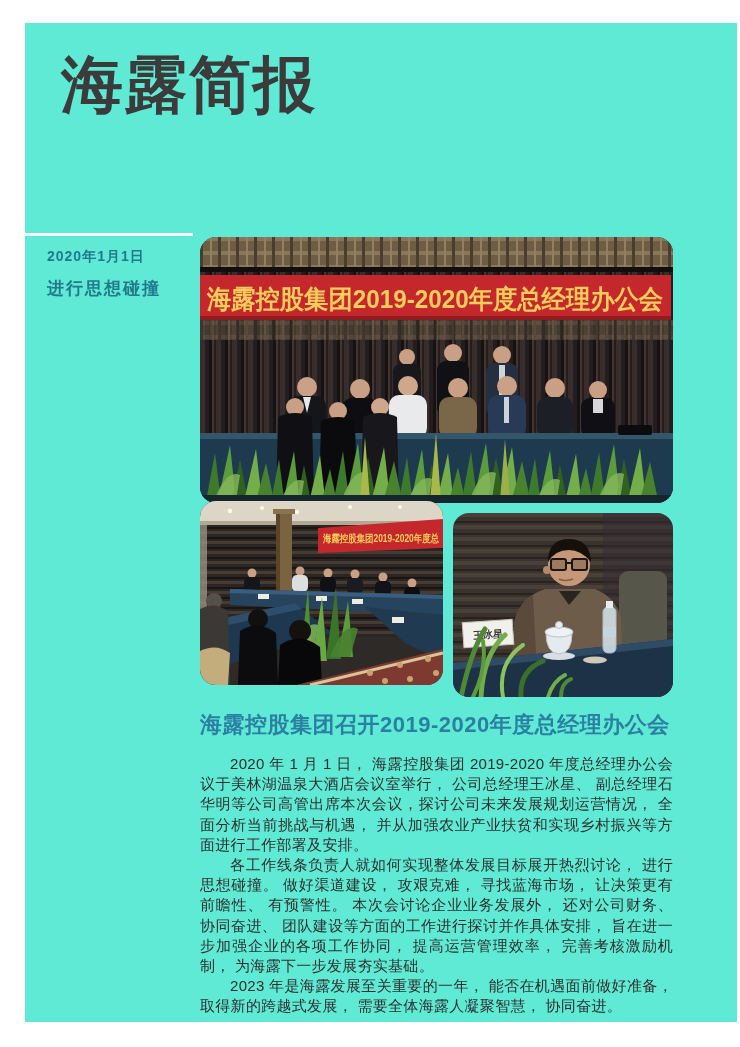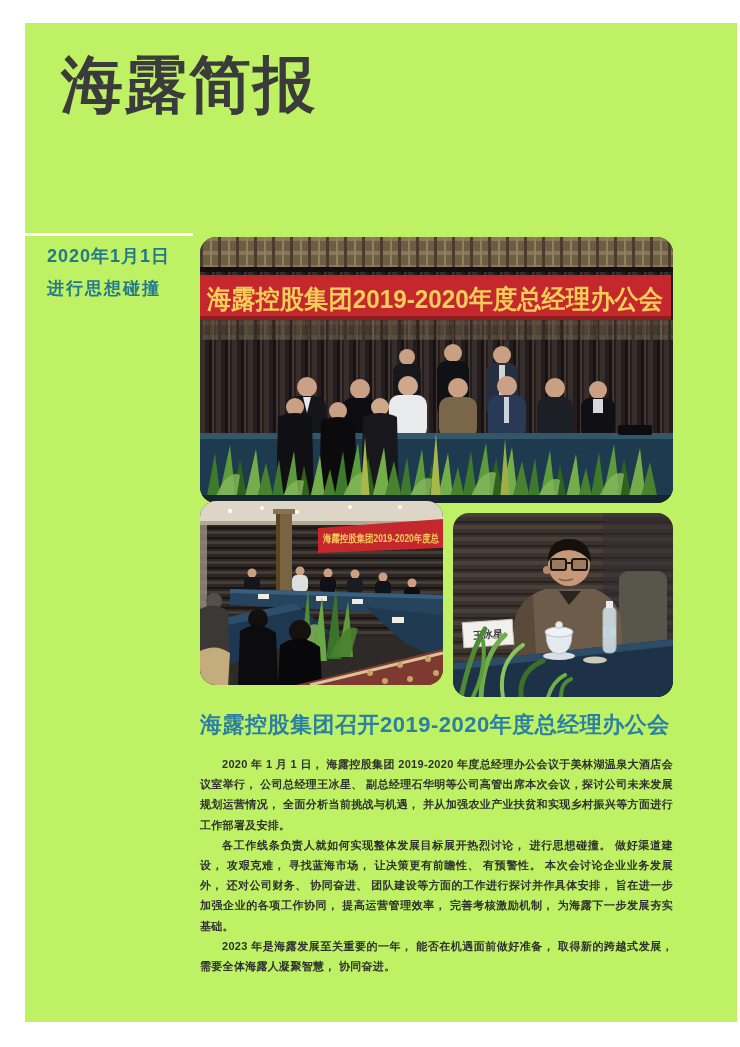--- a/index.html
+++ b/index.html
@@ -3,58 +3,58 @@
 <meta charset="utf-8">
 <style>
   html,body{margin:0;padding:0;}
   body{
     width:740px;height:1047px;position:relative;background:#ffffff;
     font-family:"Liberation Sans","DejaVu Sans",sans-serif;
     overflow:hidden;
   }
   .page{
     position:absolute;left:25px;top:23px;width:712px;height:999px;
-    background:#bef264;
+    background:#5eead4;
   }
   .masthead-title{
     position:absolute;left:36px;top:31px;
     font-size:62px;line-height:62px;font-weight:900;color:#3b3b3b;
     letter-spacing:2px;white-space:nowrap;
   }
   .masthead-issue{
     position:absolute;left:312px;top:76px;
     font-size:29px;line-height:29px;font-weight:bold;color:#3b3b3b;
     letter-spacing:1px;white-space:nowrap;
   }
   .side-divider{
     position:absolute;left:0;top:210px;width:168px;height:3px;background:#ffffff;
   }
   .side-date{
     position:absolute;left:22px;top:222px;
-    font-size:18px;line-height:22px;font-weight:bold;color:#23788c;
+    font-size:14px;line-height:22px;font-weight:bold;color:#23788c;
     letter-spacing:1px;white-space:nowrap;
   }
   .side-dept{
     position:absolute;left:22px;top:255px;
     font-size:17px;line-height:22px;font-weight:bold;color:#23788c;
     letter-spacing:2px;white-space:nowrap;
   }
   .photo{position:absolute;overflow:hidden;border-radius:16px;}
   .photo svg{display:block;width:100%;height:100%;}
   .photo-main{left:175px;top:214px;width:473px;height:266px;}
   .photo-left{left:175px;top:478px;width:243px;height:184px;}
   .photo-right{left:428px;top:490px;width:220px;height:184px;}
   .article-title{
     position:absolute;left:175px;top:689px;width:490px;
     font-size:22px;line-height:26px;font-weight:bold;color:#2b7fa3;
     letter-spacing:0.5px;white-space:nowrap;
   }
   .article-body{
     position:absolute;left:175px;top:731px;width:473px;
-    font-size:11px;line-height:20.2px;font-weight:700;color:#30302f;
+    font-size:15px;line-height:20.2px;font-weight:400;color:#30302f;
     text-align:justify;letter-spacing:0.3px;
   }
   .article-body p{margin:0;text-indent:2em;}
 </style>
 </head>
 <body>
 
 <div class="page">
 
   <div class="masthead-title">海露简报</div>

